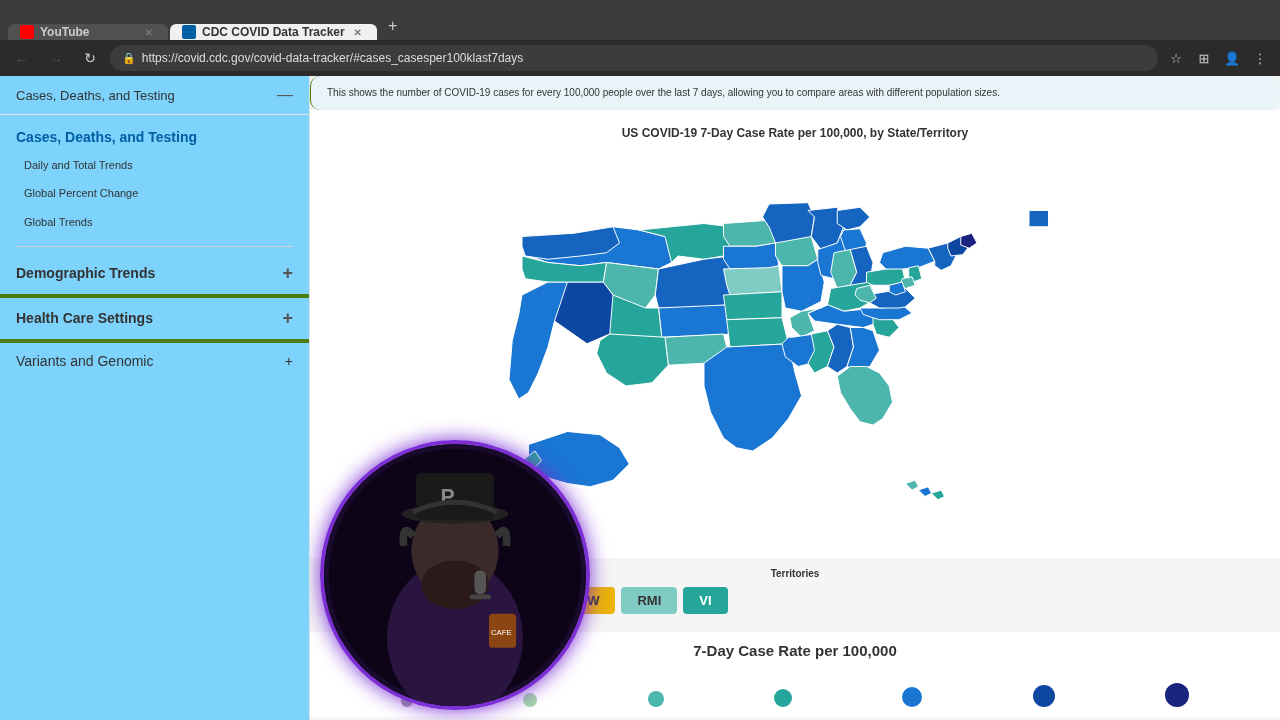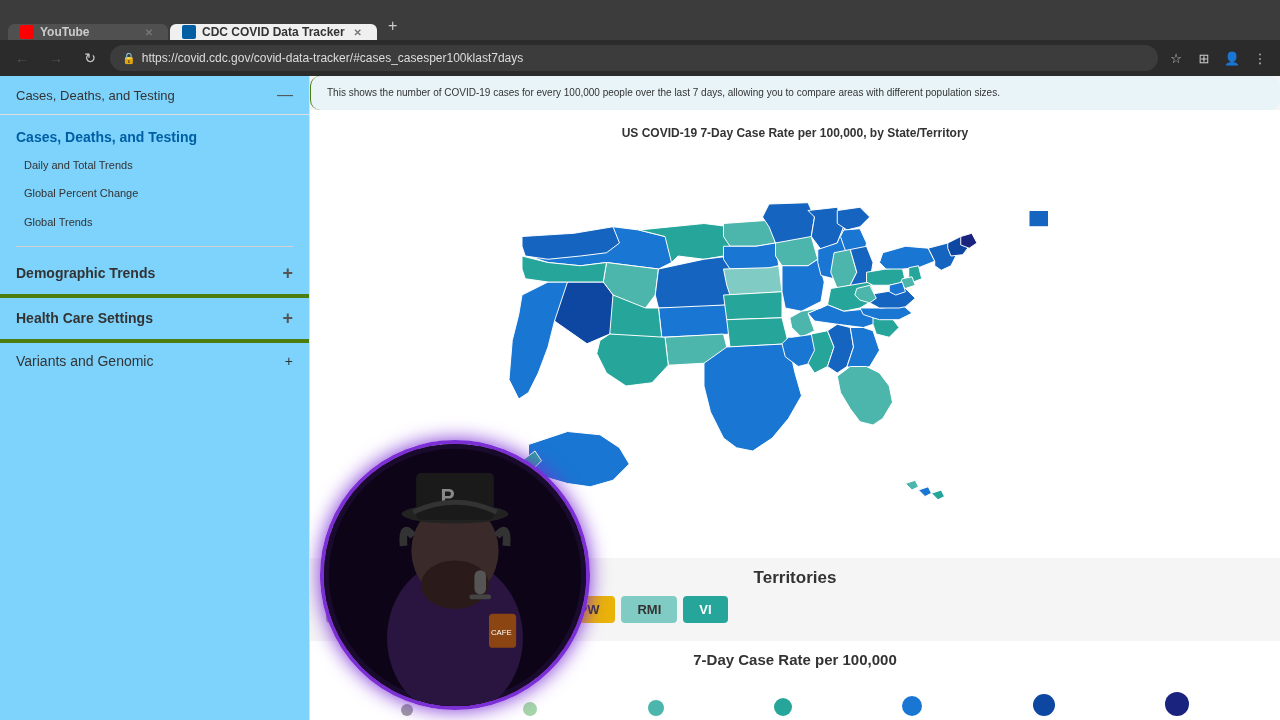--- a/index.html
+++ b/index.html
@@ -250,21 +250,21 @@
       font-size: 12px;
       font-weight: bold;
       color: #333;
       margin-bottom: 12px;
     }
     .territories-section {
       padding: 10px 16px;
       text-align: center;
     }
     .territories-title {
-      font-size: 17px;
+      font-size: 10px;
       font-weight: bold;
       color: #333;
       margin-bottom: 8px;
     }
     .territories-buttons {
       display: flex;
       gap: 6px;
       flex-wrap: wrap;
     }
     .territory-btn {

